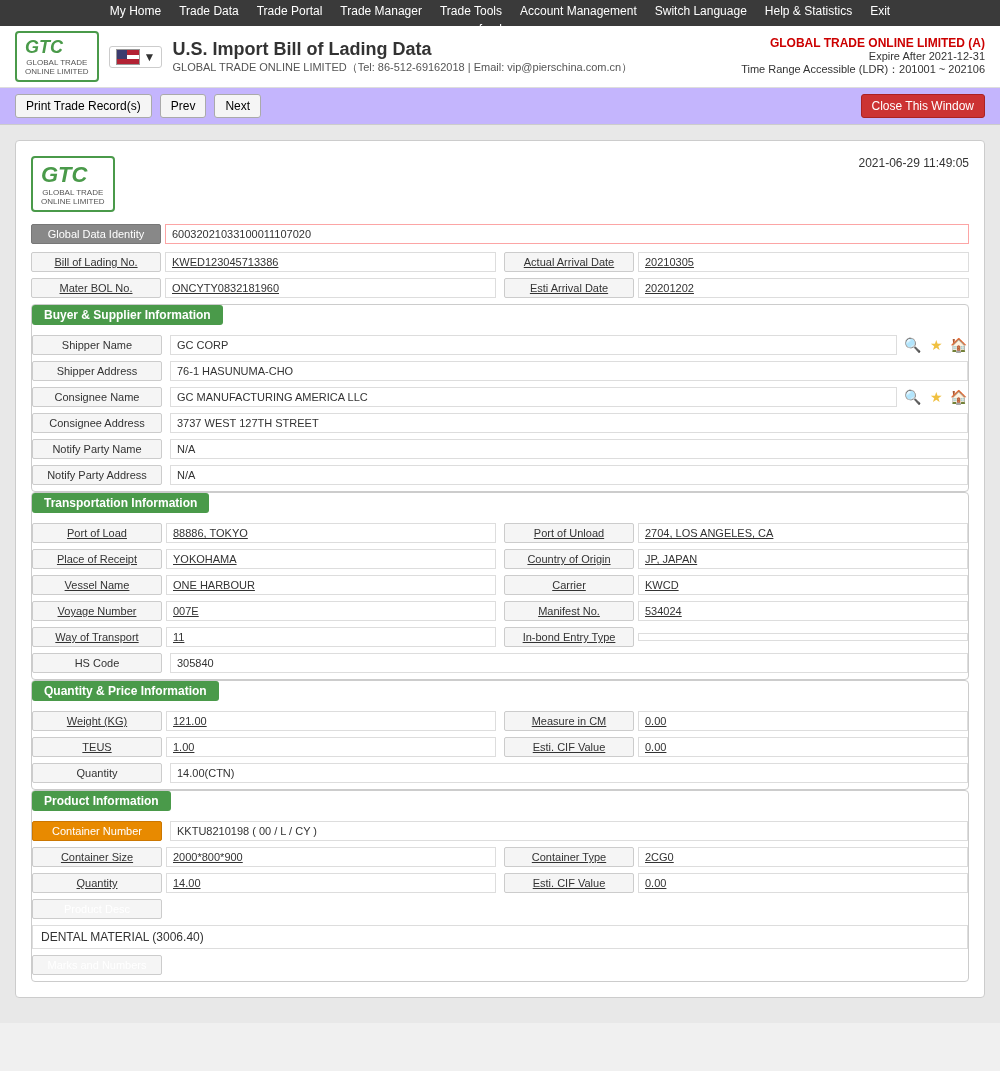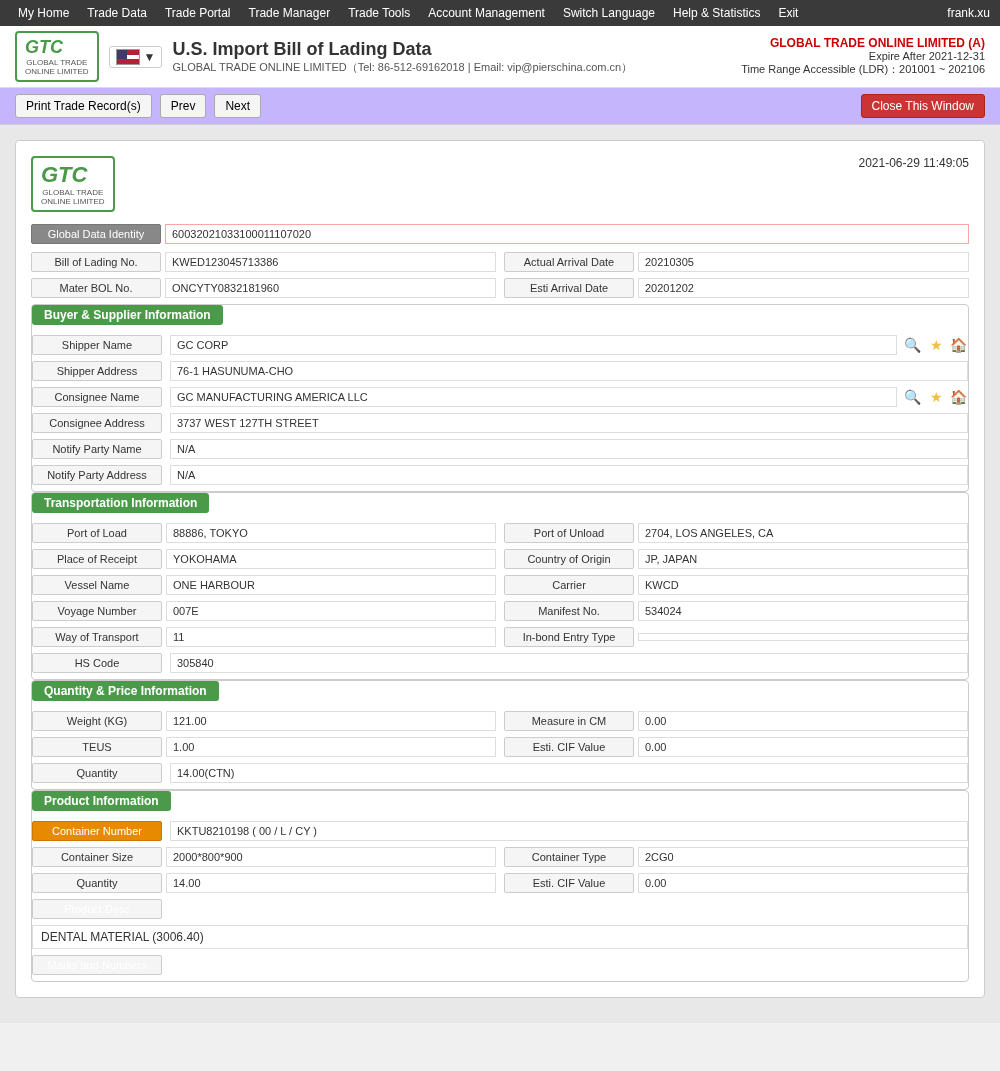--- a/index.html
+++ b/index.html
@@ -1,19 +1,19 @@
 <!DOCTYPE html>
 <html><head>
   <meta charset="utf-8">
   <style>
     * { box-sizing: border-box; margin: 0; padding: 0; }
     body { font-family: Arial, sans-serif; font-size: 12px; background: #f0f0f0; color: #333; }
 
     
-    .top-nav { background: #3a3a3a; color: #fff; display: flex; align-items: center; justify-content: space-between; padding: 0 10px; height: 26px; }
+    .top-nav { background: #3a3a3a; color: #fff; display: flex; align-items: center; justify-content: space-between; padding: 0 10px; height: 26px; flex-direction: column; }
     .top-nav-left { display: flex; gap: 2px; }
     .nav-item { color: #fff; font-size: 12px; padding: 4px 8px; cursor: pointer; }
     .top-nav-right { font-size: 12px; color: #fff; }
 
     
     .header { background: #fff; display: flex; align-items: center; justify-content: space-between; padding: 5px 15px; border-bottom: 1px solid #ddd; }
     .header-left { display: flex; align-items: center; gap: 10px; }
     .logo-box { background: #fff; border: 2px solid #4a9a4a; border-radius: 4px; padding: 4px 8px; display: flex; align-items: center; justify-content: center; }
     .logo-text { color: #4a9a4a; font-weight: bold; font-size: 18px; font-style: italic; }
     .logo-sub { color: #555; font-size: 8px; display: block; text-align: center; }
@@ -56,21 +56,21 @@
 
     
     .section { border: 1px solid #ccc; border-radius: 4px; }
     .section-title { display: inline-block; background: #4a9a4a; color: #fff; padding: 3px 12px; font-size: 12px; font-weight: bold; border-radius: 3px; margin-bottom: 10px; }
 
     .form-row { display: flex; align-items: center; margin-bottom: 6px; gap: 8px; }
     .form-label { display: inline-block; padding: 3px 8px; font-size: 11px; border: 1px solid #ccc; background: #f5f5f5; min-width: 130px; text-align: center; border-radius: 2px; white-space: nowrap; }
     .form-value { border: 1px solid #ddd; padding: 3px 6px; font-size: 11px; background: #fff; flex: 1; }
 
     
-    .two-col { display: flex; gap: 8px; }
+    .two-col { display: flex; gap: 8px; text-decoration: underline; }
     .two-col .col { flex: 1; display: flex; align-items: center; gap: 4px; }
 
     .star-icon { color: #f0c040; font-size: 14px; }
     .home-icon { color: #cc6600; font-size: 14px; }
     .search-icon { font-size: 14px; color: #888; }
   </style>
 </head>
 <body>
 
 <div class="top-nav">

